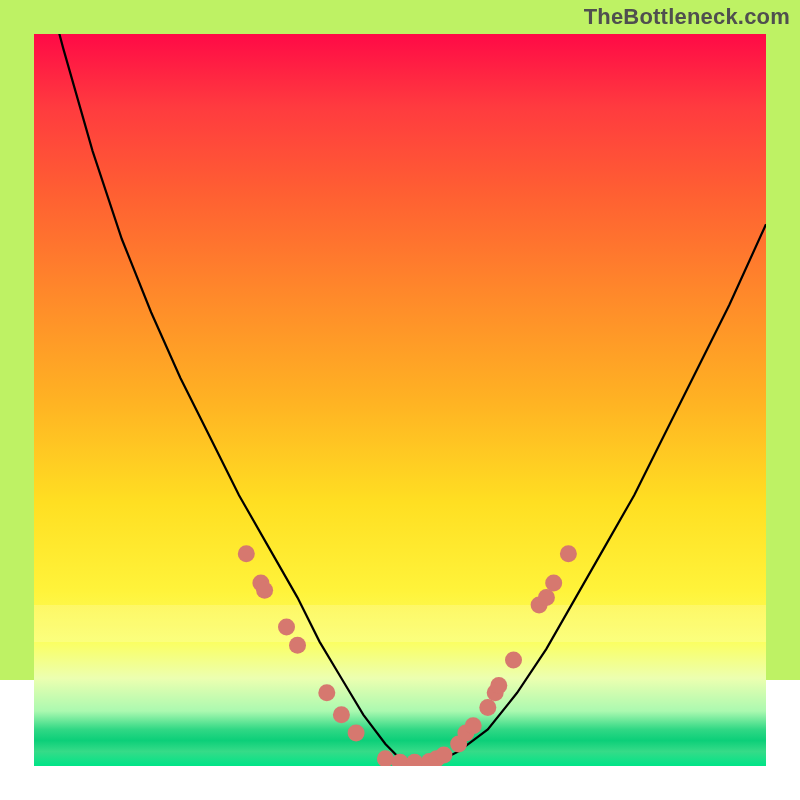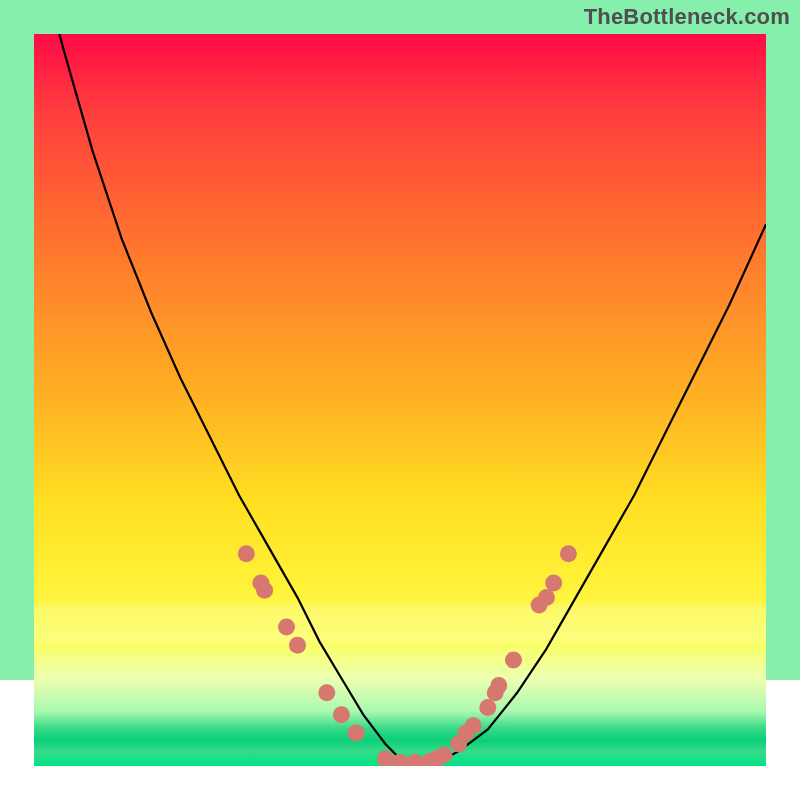--- a/index.html
+++ b/index.html
@@ -7,21 +7,21 @@
     padding: 0;
     width: 800px;
     height: 800px;
     overflow: hidden;
     font-family: Arial, Helvetica, sans-serif;
   }
   .frame {
     position: relative;
     width: 800px;
     height: 680px;
-    background: #86efac;
+    background: #bef264;
   }
   .watermark {
     position: absolute;
     top: 4px;
     right: 10px;
     color: #4f4f4f;
     font-size: 22px;
     font-weight: 600;
     z-index: 20;
     letter-spacing: 0.2px;

